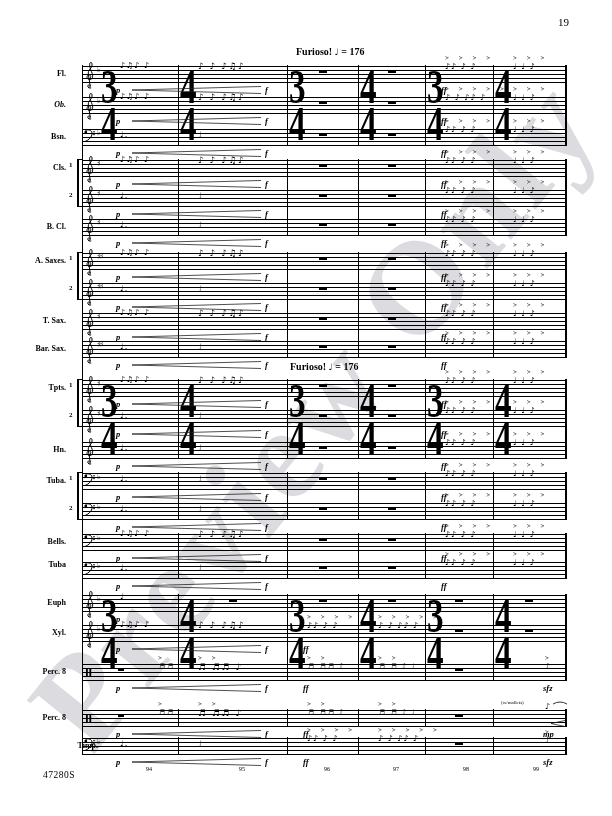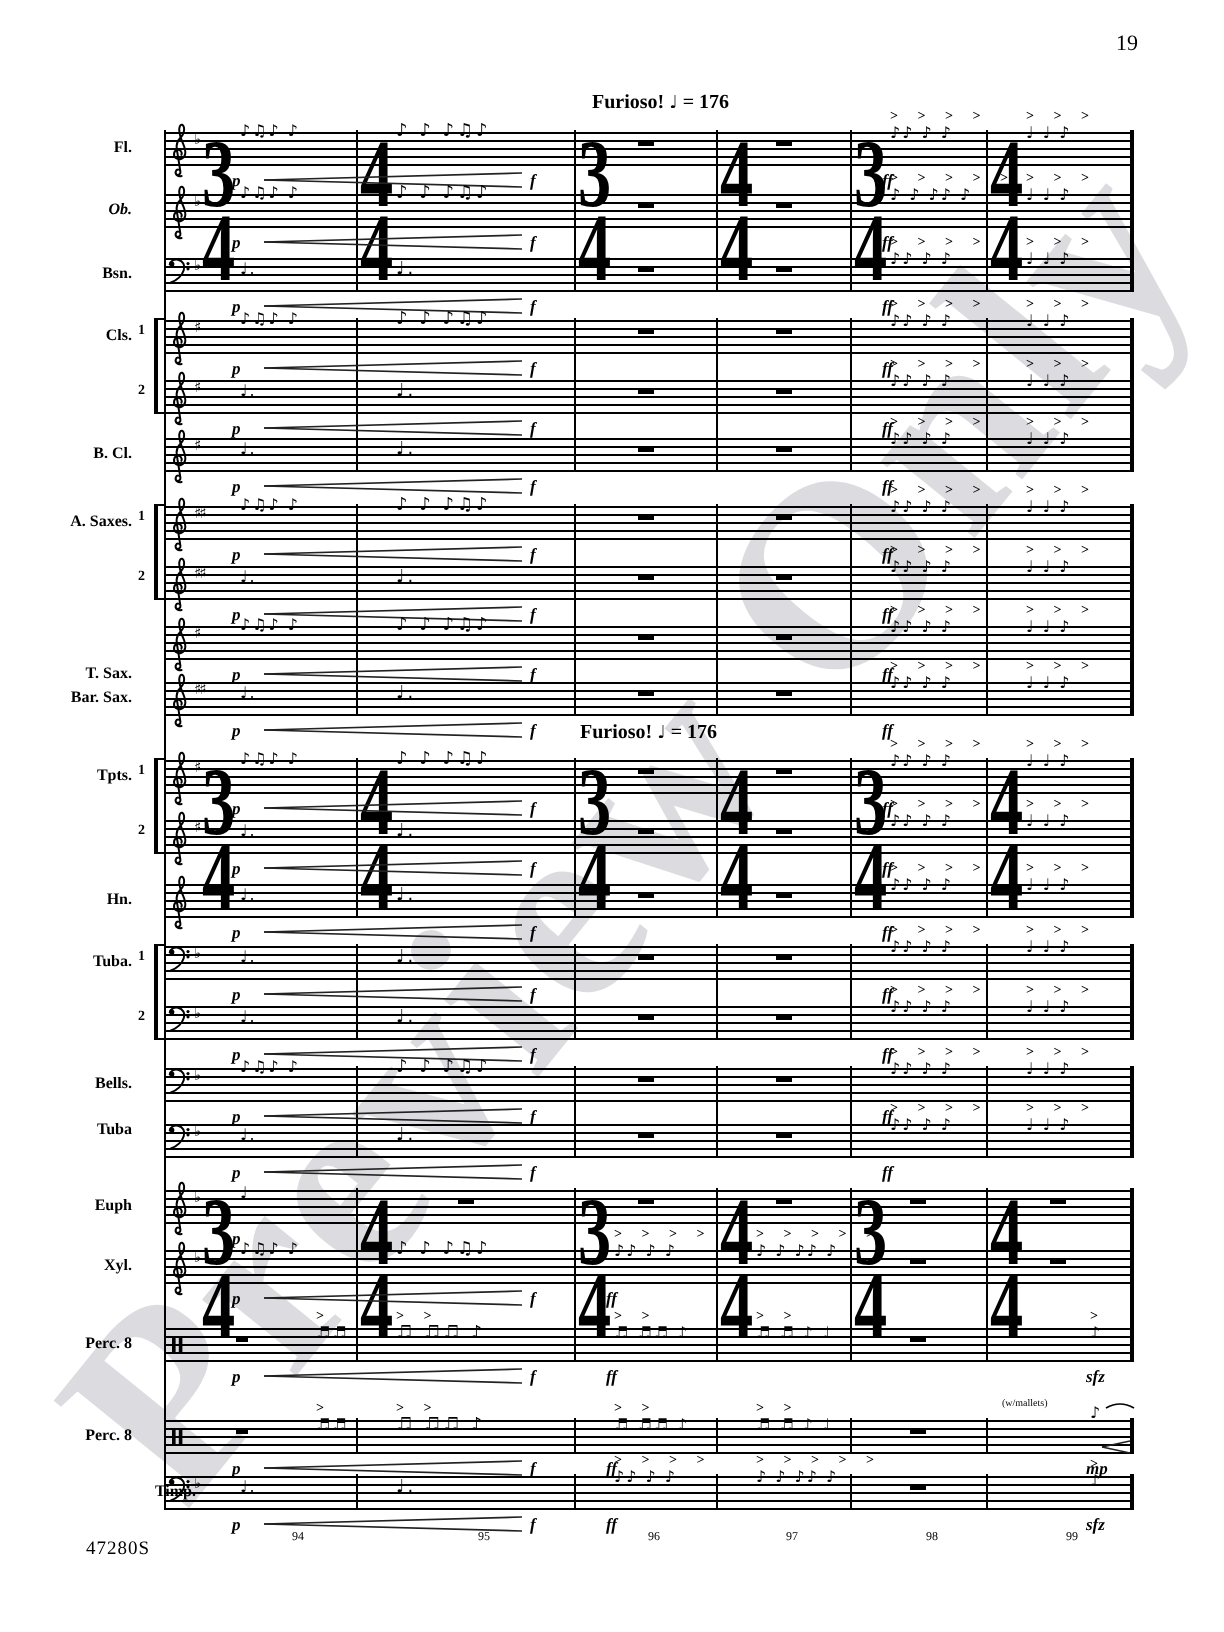--- a/index.html
+++ b/index.html
@@ -106,21 +106,21 @@
           <path d="M6.8 27 C5 27.6 3.4 26.2 3.9 24.7 C4.3 23.5 6 23.5 6.2 24.8 C6.4 25.9 5.3 26.6 4.6 26.4 M6.2 24.8 L4.4 13.6 C4 11.2 4.6 9.6 6.2 7.9 C7.7 6.3 8.3 4.6 8 2.8 C7.7 1.2 6.5 0.8 5.9 2.2 C5.3 3.7 5.8 6.3 6.7 8.8 C7.7 11.5 9 13.3 8.6 15.9 C8.2 18.4 5.5 19.3 3.9 18 C2.4 16.7 2.9 14.3 4.6 13.9 C6.1 13.6 7.3 15 6.7 16.4" stroke="#000" stroke-width="1" fill="none" stroke-linecap="round"></path>
         </svg>
         <div class="key" style="left: 97px; top: 252px;">♯♯</div>
         <div class="staff" style="top: 283px;"></div>
         <div class="stnum" style="top: 284px;">2</div>
         <svg width="12" height="28" viewBox="0 0 12 28" class="clef" style="left: 84px; top: 278px; position: absolute;">
           <path d="M6.8 27 C5 27.6 3.4 26.2 3.9 24.7 C4.3 23.5 6 23.5 6.2 24.8 C6.4 25.9 5.3 26.6 4.6 26.4 M6.2 24.8 L4.4 13.6 C4 11.2 4.6 9.6 6.2 7.9 C7.7 6.3 8.3 4.6 8 2.8 C7.7 1.2 6.5 0.8 5.9 2.2 C5.3 3.7 5.8 6.3 6.7 8.8 C7.7 11.5 9 13.3 8.6 15.9 C8.2 18.4 5.5 19.3 3.9 18 C2.4 16.7 2.9 14.3 4.6 13.9 C6.1 13.6 7.3 15 6.7 16.4" stroke="#000" stroke-width="1" fill="none" stroke-linecap="round"></path>
         </svg>
         <div class="key" style="left: 97px; top: 282px;">♯♯</div>
         <div class="staff" style="top: 313px;"></div>
-        <div class="inst" style="top: 332px;">T. Sax.</div>
+        <div class="inst" style="top: 316px;">T. Sax.</div>
         <svg width="12" height="28" viewBox="0 0 12 28" class="clef" style="left: 84px; top: 308px; position: absolute;">
           <path d="M6.8 27 C5 27.6 3.4 26.2 3.9 24.7 C4.3 23.5 6 23.5 6.2 24.8 C6.4 25.9 5.3 26.6 4.6 26.4 M6.2 24.8 L4.4 13.6 C4 11.2 4.6 9.6 6.2 7.9 C7.7 6.3 8.3 4.6 8 2.8 C7.7 1.2 6.5 0.8 5.9 2.2 C5.3 3.7 5.8 6.3 6.7 8.8 C7.7 11.5 9 13.3 8.6 15.9 C8.2 18.4 5.5 19.3 3.9 18 C2.4 16.7 2.9 14.3 4.6 13.9 C6.1 13.6 7.3 15 6.7 16.4" stroke="#000" stroke-width="1" fill="none" stroke-linecap="round"></path>
         </svg>
         <div class="key" style="left: 97px; top: 312px;">♯</div>
         <div class="staff" style="top: 341px;"></div>
         <div class="inst" style="top: 344px;">Bar. Sax.</div>
         <svg width="12" height="28" viewBox="0 0 12 28" class="clef" style="left: 84px; top: 336px; position: absolute;">
           <path d="M6.8 27 C5 27.6 3.4 26.2 3.9 24.7 C4.3 23.5 6 23.5 6.2 24.8 C6.4 25.9 5.3 26.6 4.6 26.4 M6.2 24.8 L4.4 13.6 C4 11.2 4.6 9.6 6.2 7.9 C7.7 6.3 8.3 4.6 8 2.8 C7.7 1.2 6.5 0.8 5.9 2.2 C5.3 3.7 5.8 6.3 6.7 8.8 C7.7 11.5 9 13.3 8.6 15.9 C8.2 18.4 5.5 19.3 3.9 18 C2.4 16.7 2.9 14.3 4.6 13.9 C6.1 13.6 7.3 15 6.7 16.4" stroke="#000" stroke-width="1" fill="none" stroke-linecap="round"></path>
         </svg>
         <div class="key" style="left: 97px; top: 340px;">♯♯</div>

